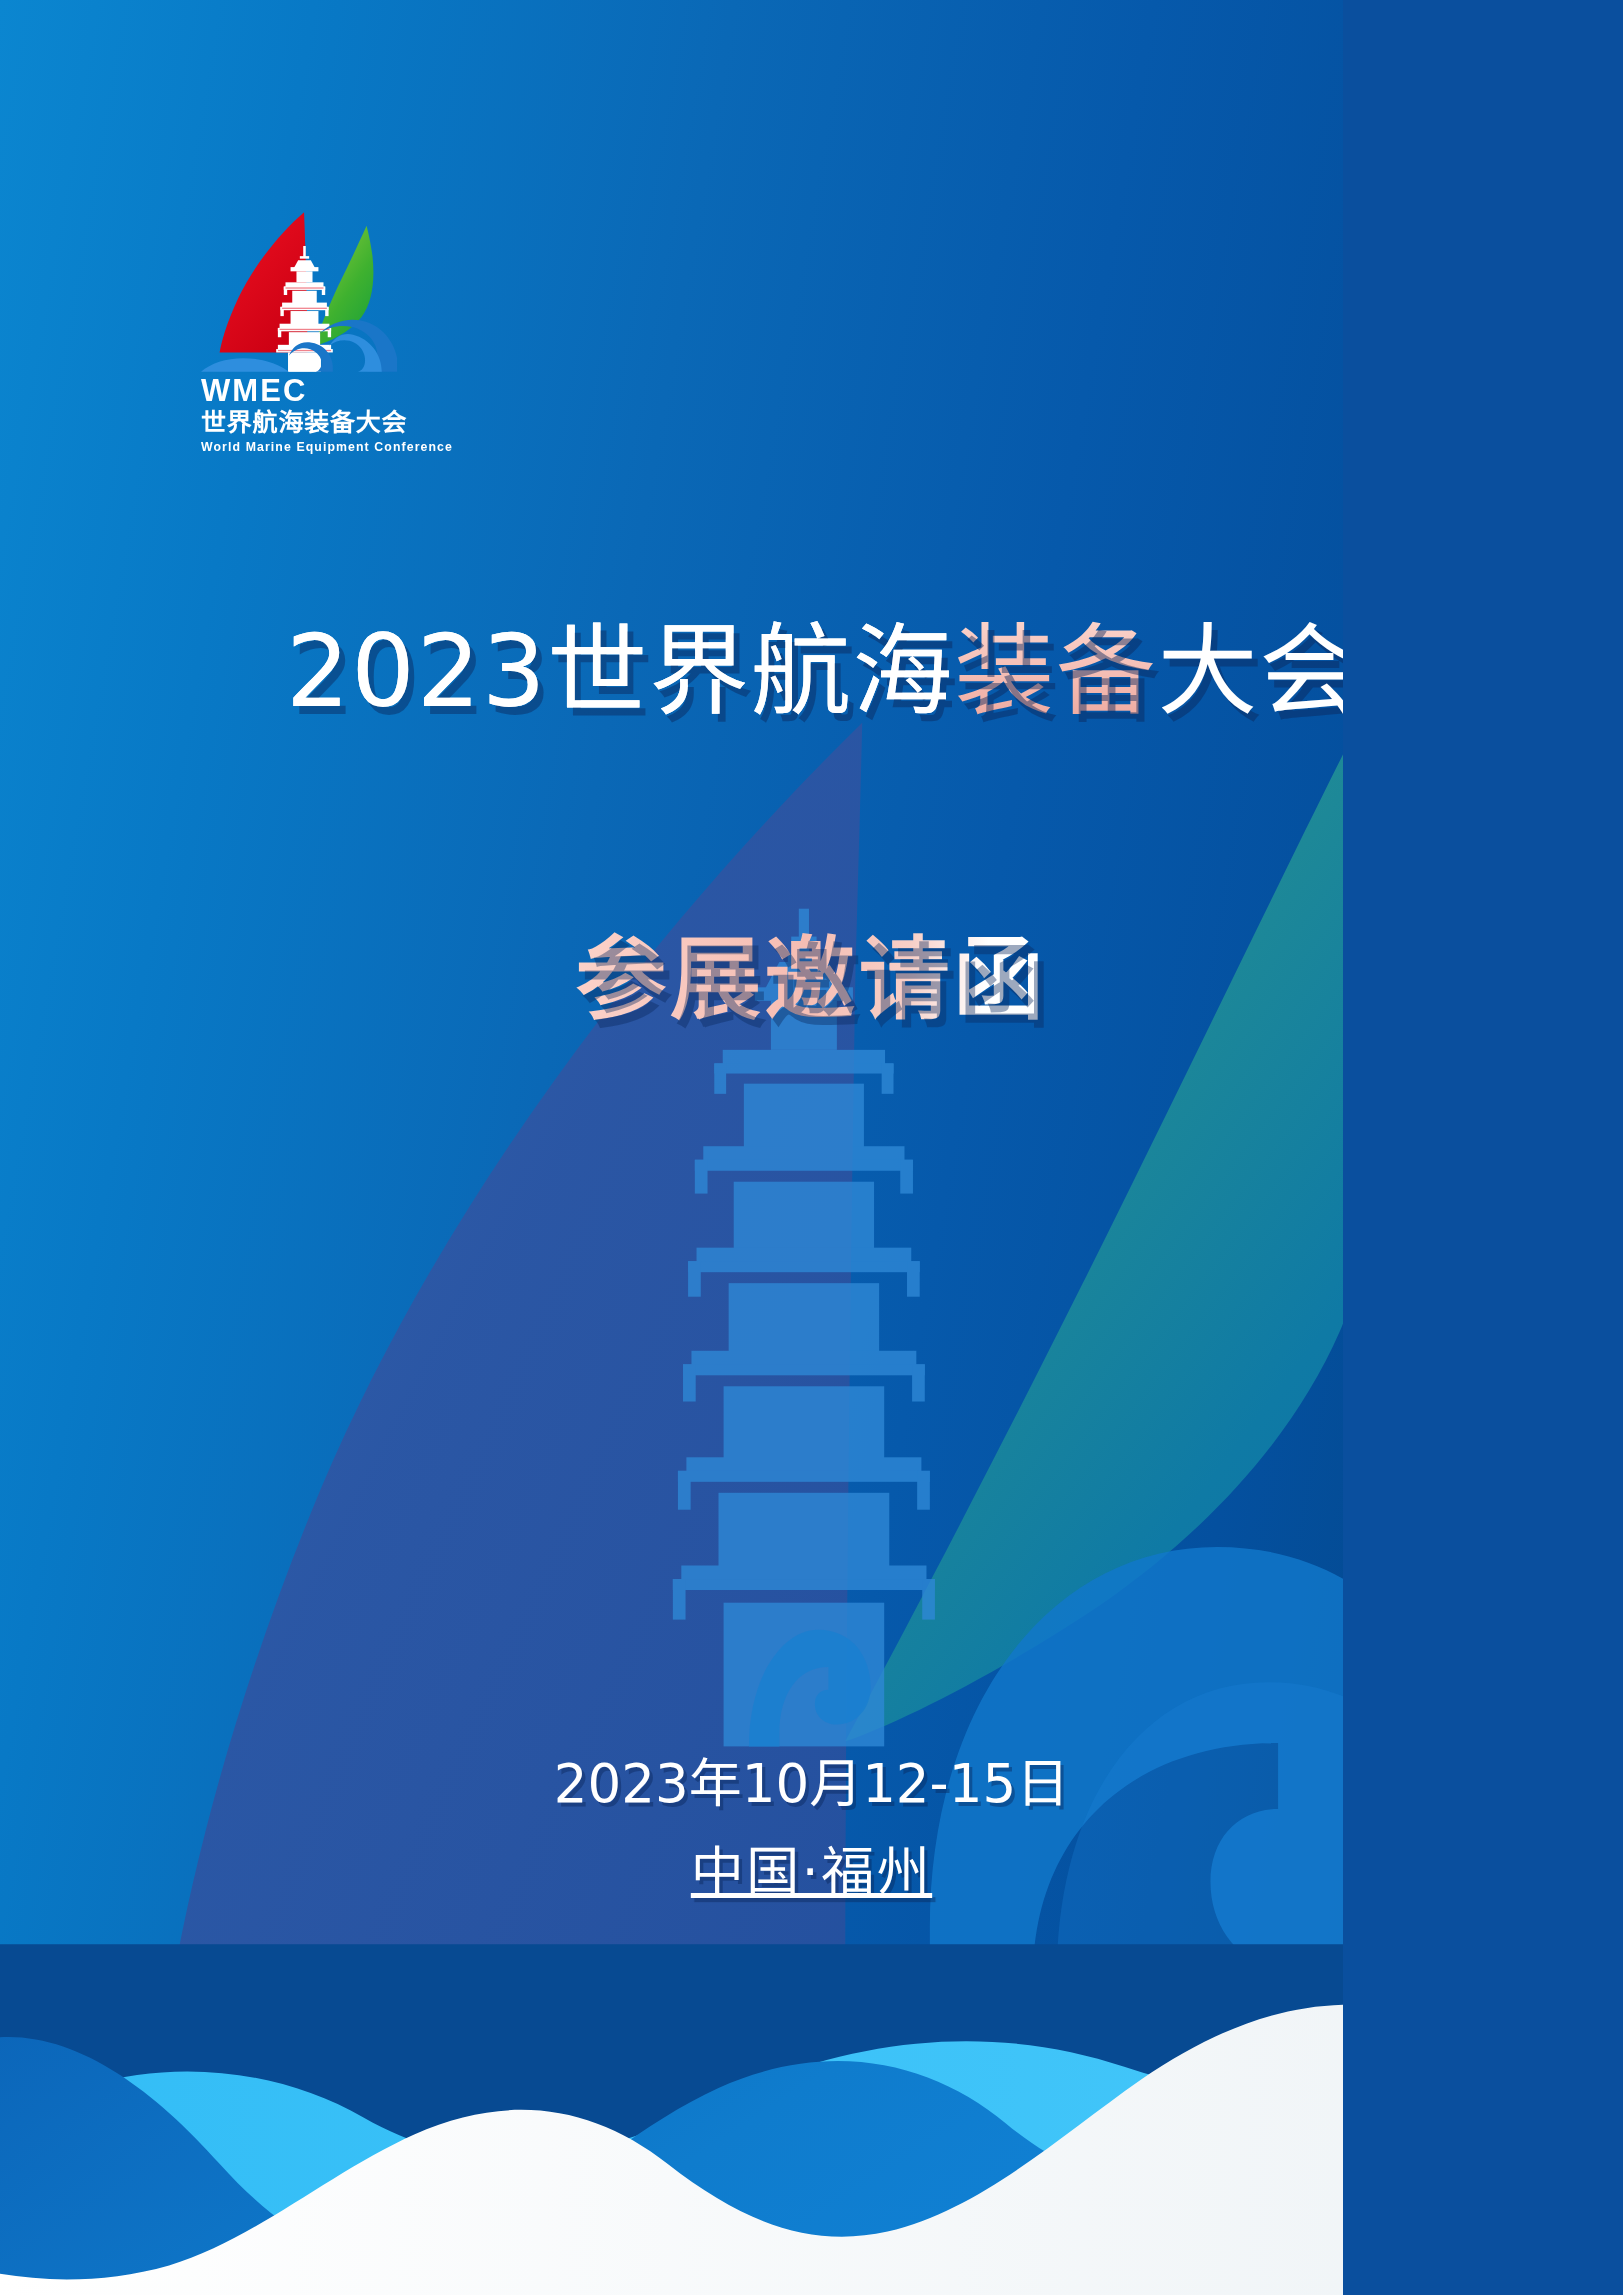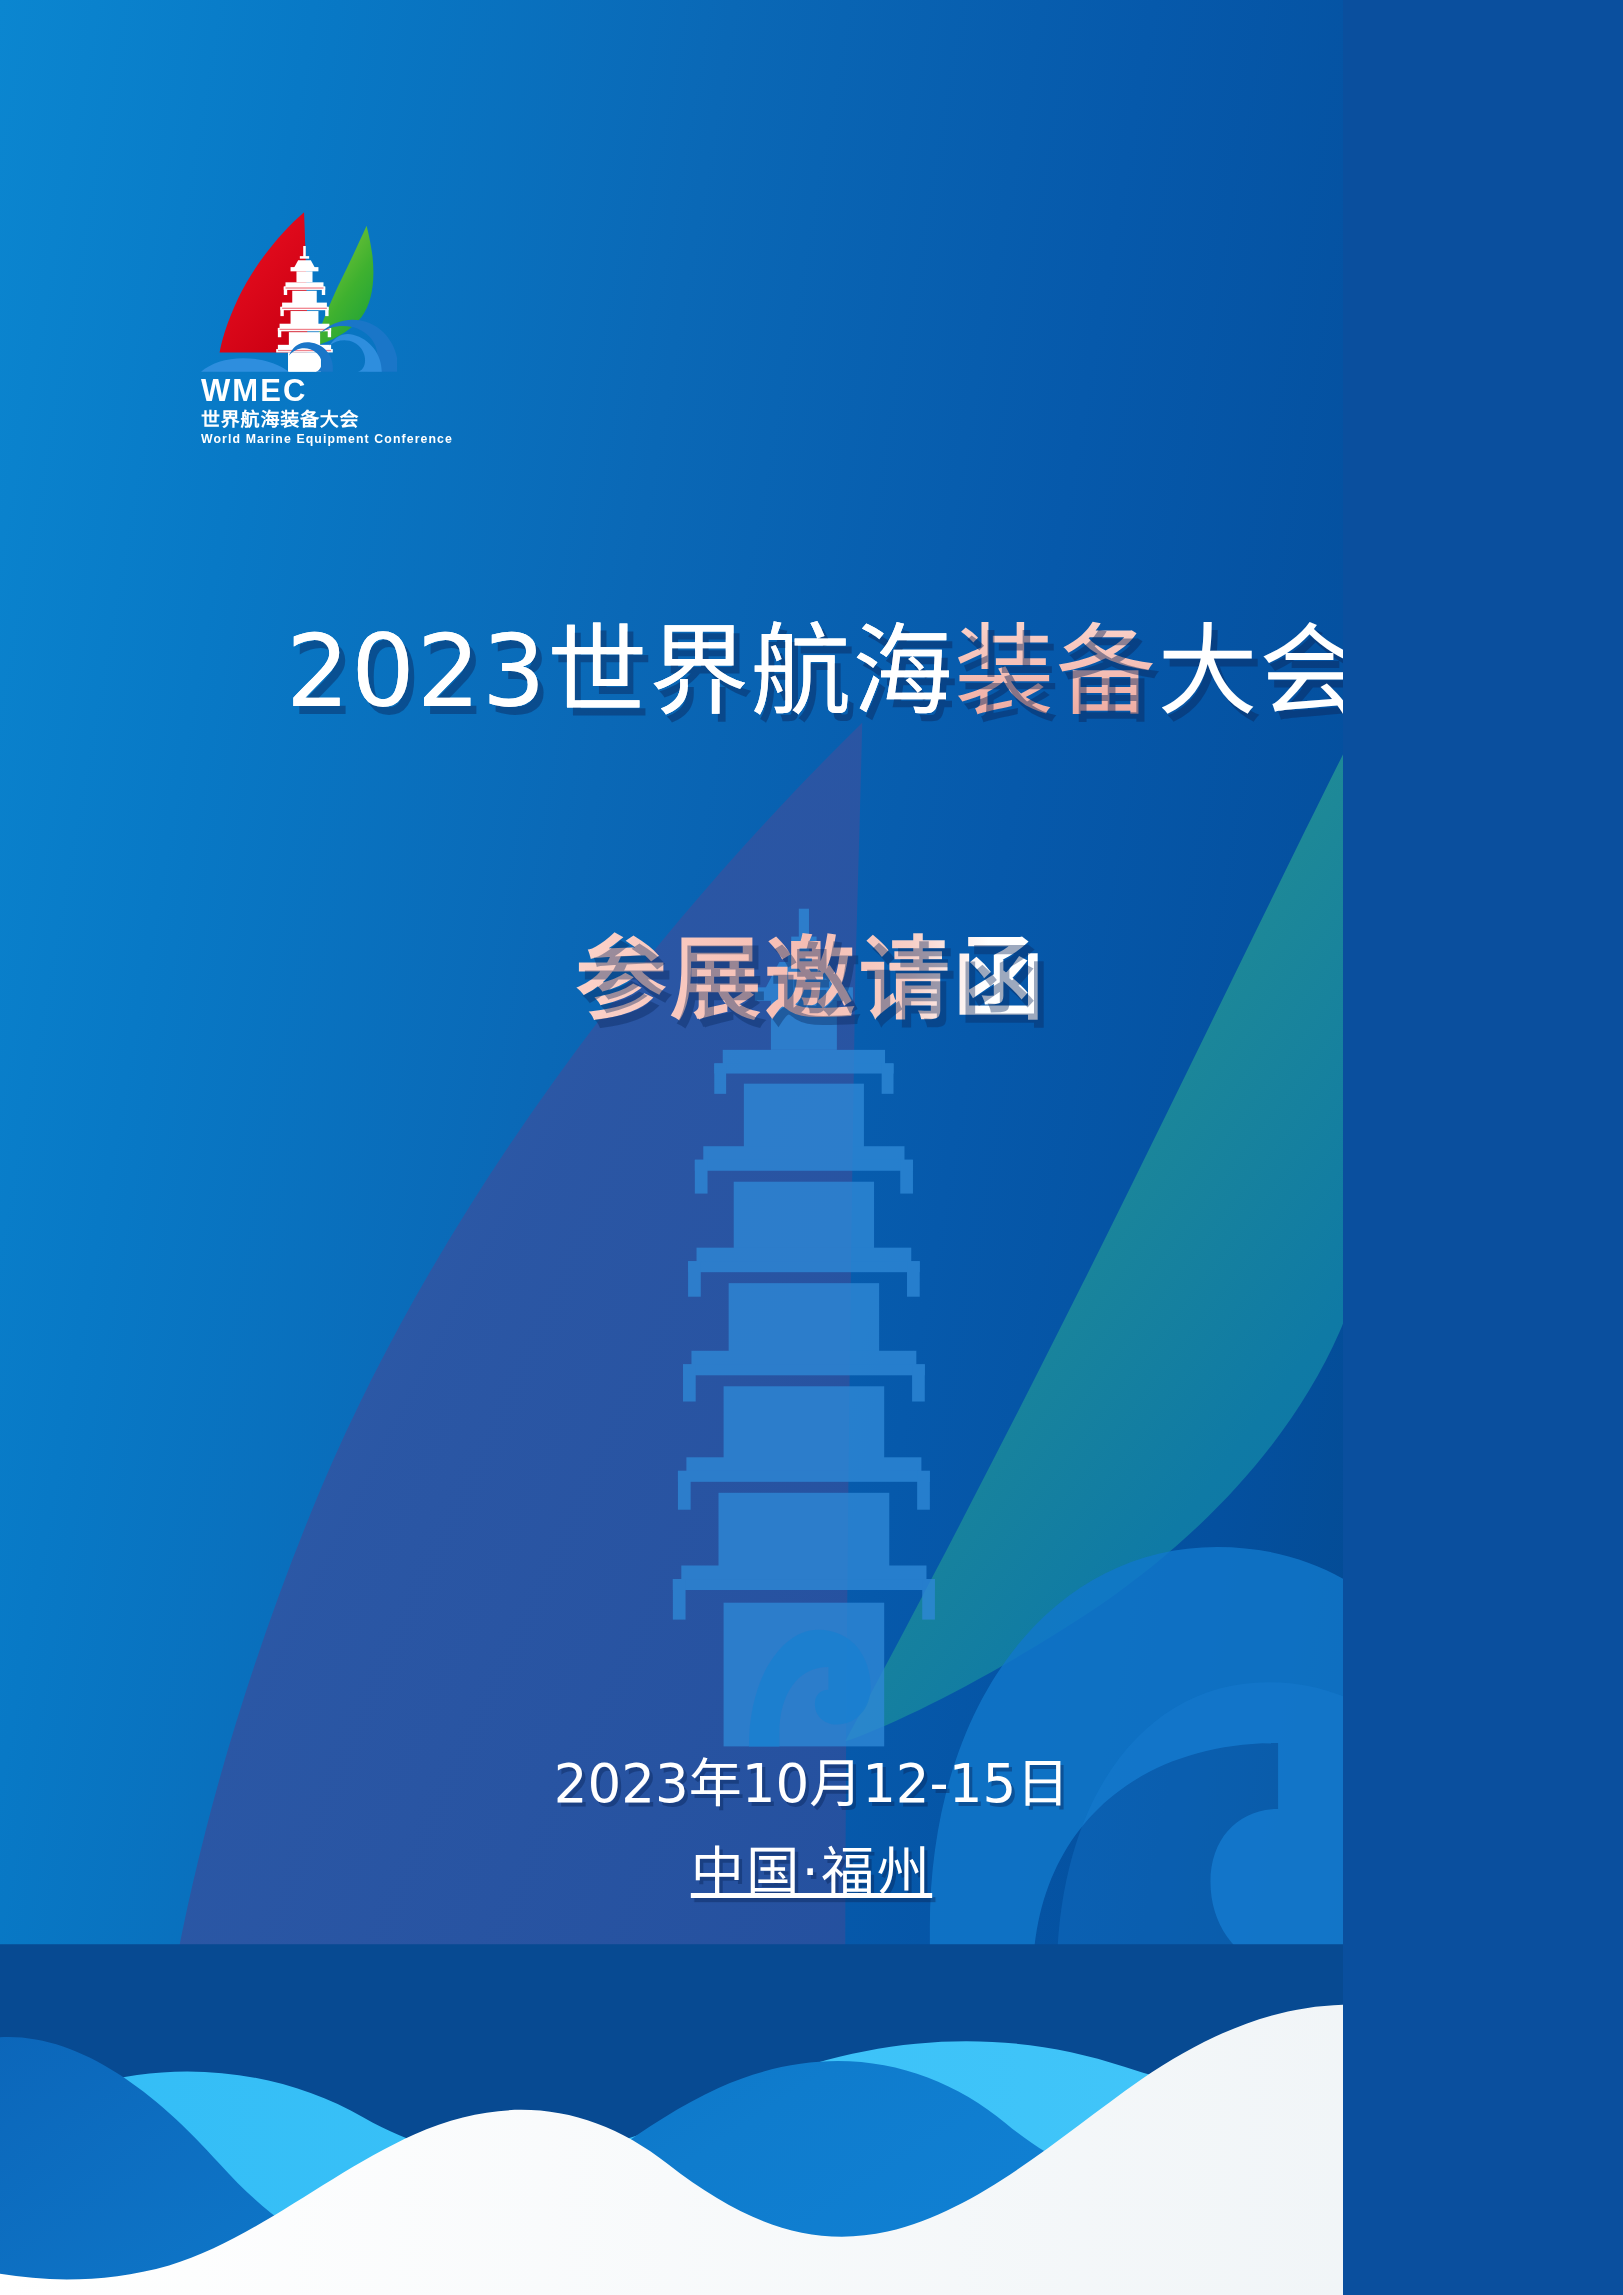--- a/index.html
+++ b/index.html
@@ -27,21 +27,21 @@
     width:254px; height:254px;
   }
   .logo-mark{ width:196px; height:165px; display:block; }
   .logo-text{ margin-top:3.4px; width:222px; }
   .logo-wmec{
     color:#ffffff; font-size:31px; font-weight:bold;
     letter-spacing:2.1px; line-height:1.0;
     font-family:"Liberation Sans","DejaVu Sans",sans-serif;
   }
   .logo-cn{
-    color:#ffffff; font-size:19px; font-weight:bold;
+    color:#ffffff; font-size:25px; font-weight:bold;
     letter-spacing:0.8px; line-height:1.18; margin-top:1.7px;
     font-family:"DejaVu Sans","Liberation Sans",sans-serif;
   }
   .logo-en{
     color:#ffffff; font-size:12.3px; font-weight:600;
     letter-spacing:1.1px; line-height:1.2; margin-top:2px;
     font-family:"Liberation Sans","DejaVu Sans",sans-serif;
     white-space:nowrap;
   }
 

